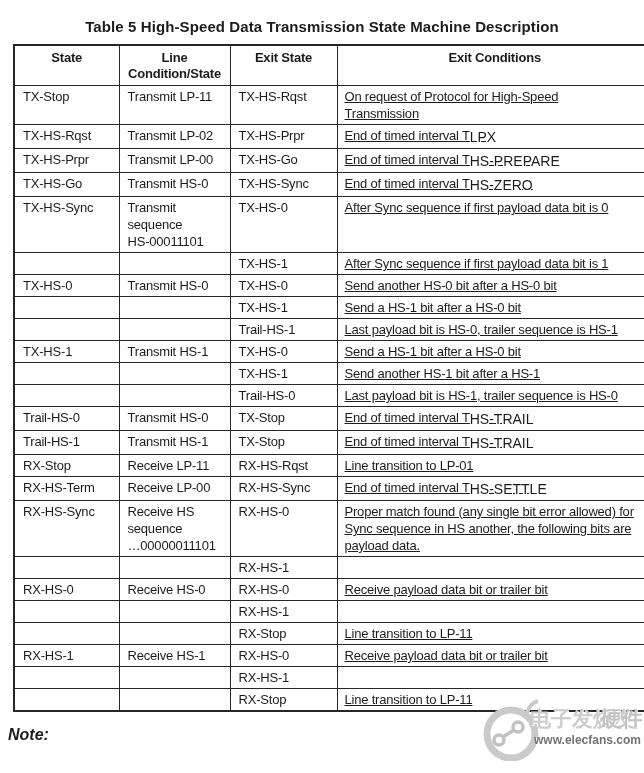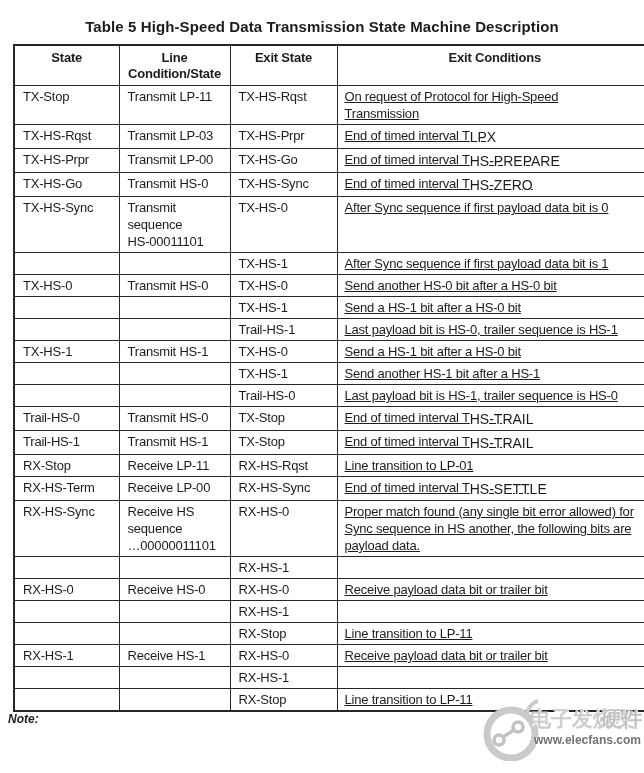--- a/index.html
+++ b/index.html
@@ -41,21 +41,21 @@
     font-weight:bold;
     padding:4px 2px 3px 2px;
     line-height:16px;
   }
   table.sm td.c4 { padding-left:7px;text-decoration:underline; }
   .sub {
     font-size:14px;
     letter-spacing:0;
     vertical-align:-2px;
   }
-  .note-block { margin-top:0; margin-left:8px; font-size:12px; }
+  .note-block { margin-top:14px; margin-left:8px; font-size:16px; }
   .note-label { font-weight:bold; font-style:italic; }
   .watermark {
     position:absolute;
     right:2px; bottom:2px;
     width:160px; height:84px;
     color:#c6c6c6;
     pointer-events:none;
   }
   .wm-logo { position:absolute; left:0; bottom:6px; }
   .wm-cn {
@@ -96,21 +96,21 @@
   <tbody>
       <tr>
         <td>TX-Stop</td>
         <td>Transmit LP-11</td>
         <td>TX-HS-Rqst</td>
         <td class="c4"><span>On request of Protocol for High-Speed
 Transmission</span></td>
       </tr>
       <tr>
         <td>TX-HS-Rqst</td>
-        <td>Transmit LP-03</td>
+        <td>Transmit LP-02</td>
         <td>TX-HS-Prpr</td>
         <td class="c4"><span>End of timed interval T</span><span class="sub">LPX</span></td>
       </tr>
       <tr>
         <td>TX-HS-Prpr</td>
         <td>Transmit LP-00</td>
         <td>TX-HS-Go</td>
         <td class="c4"><span>End of timed interval T</span><span class="sub">HS-PREPARE</span></td>
       </tr>
       <tr>

